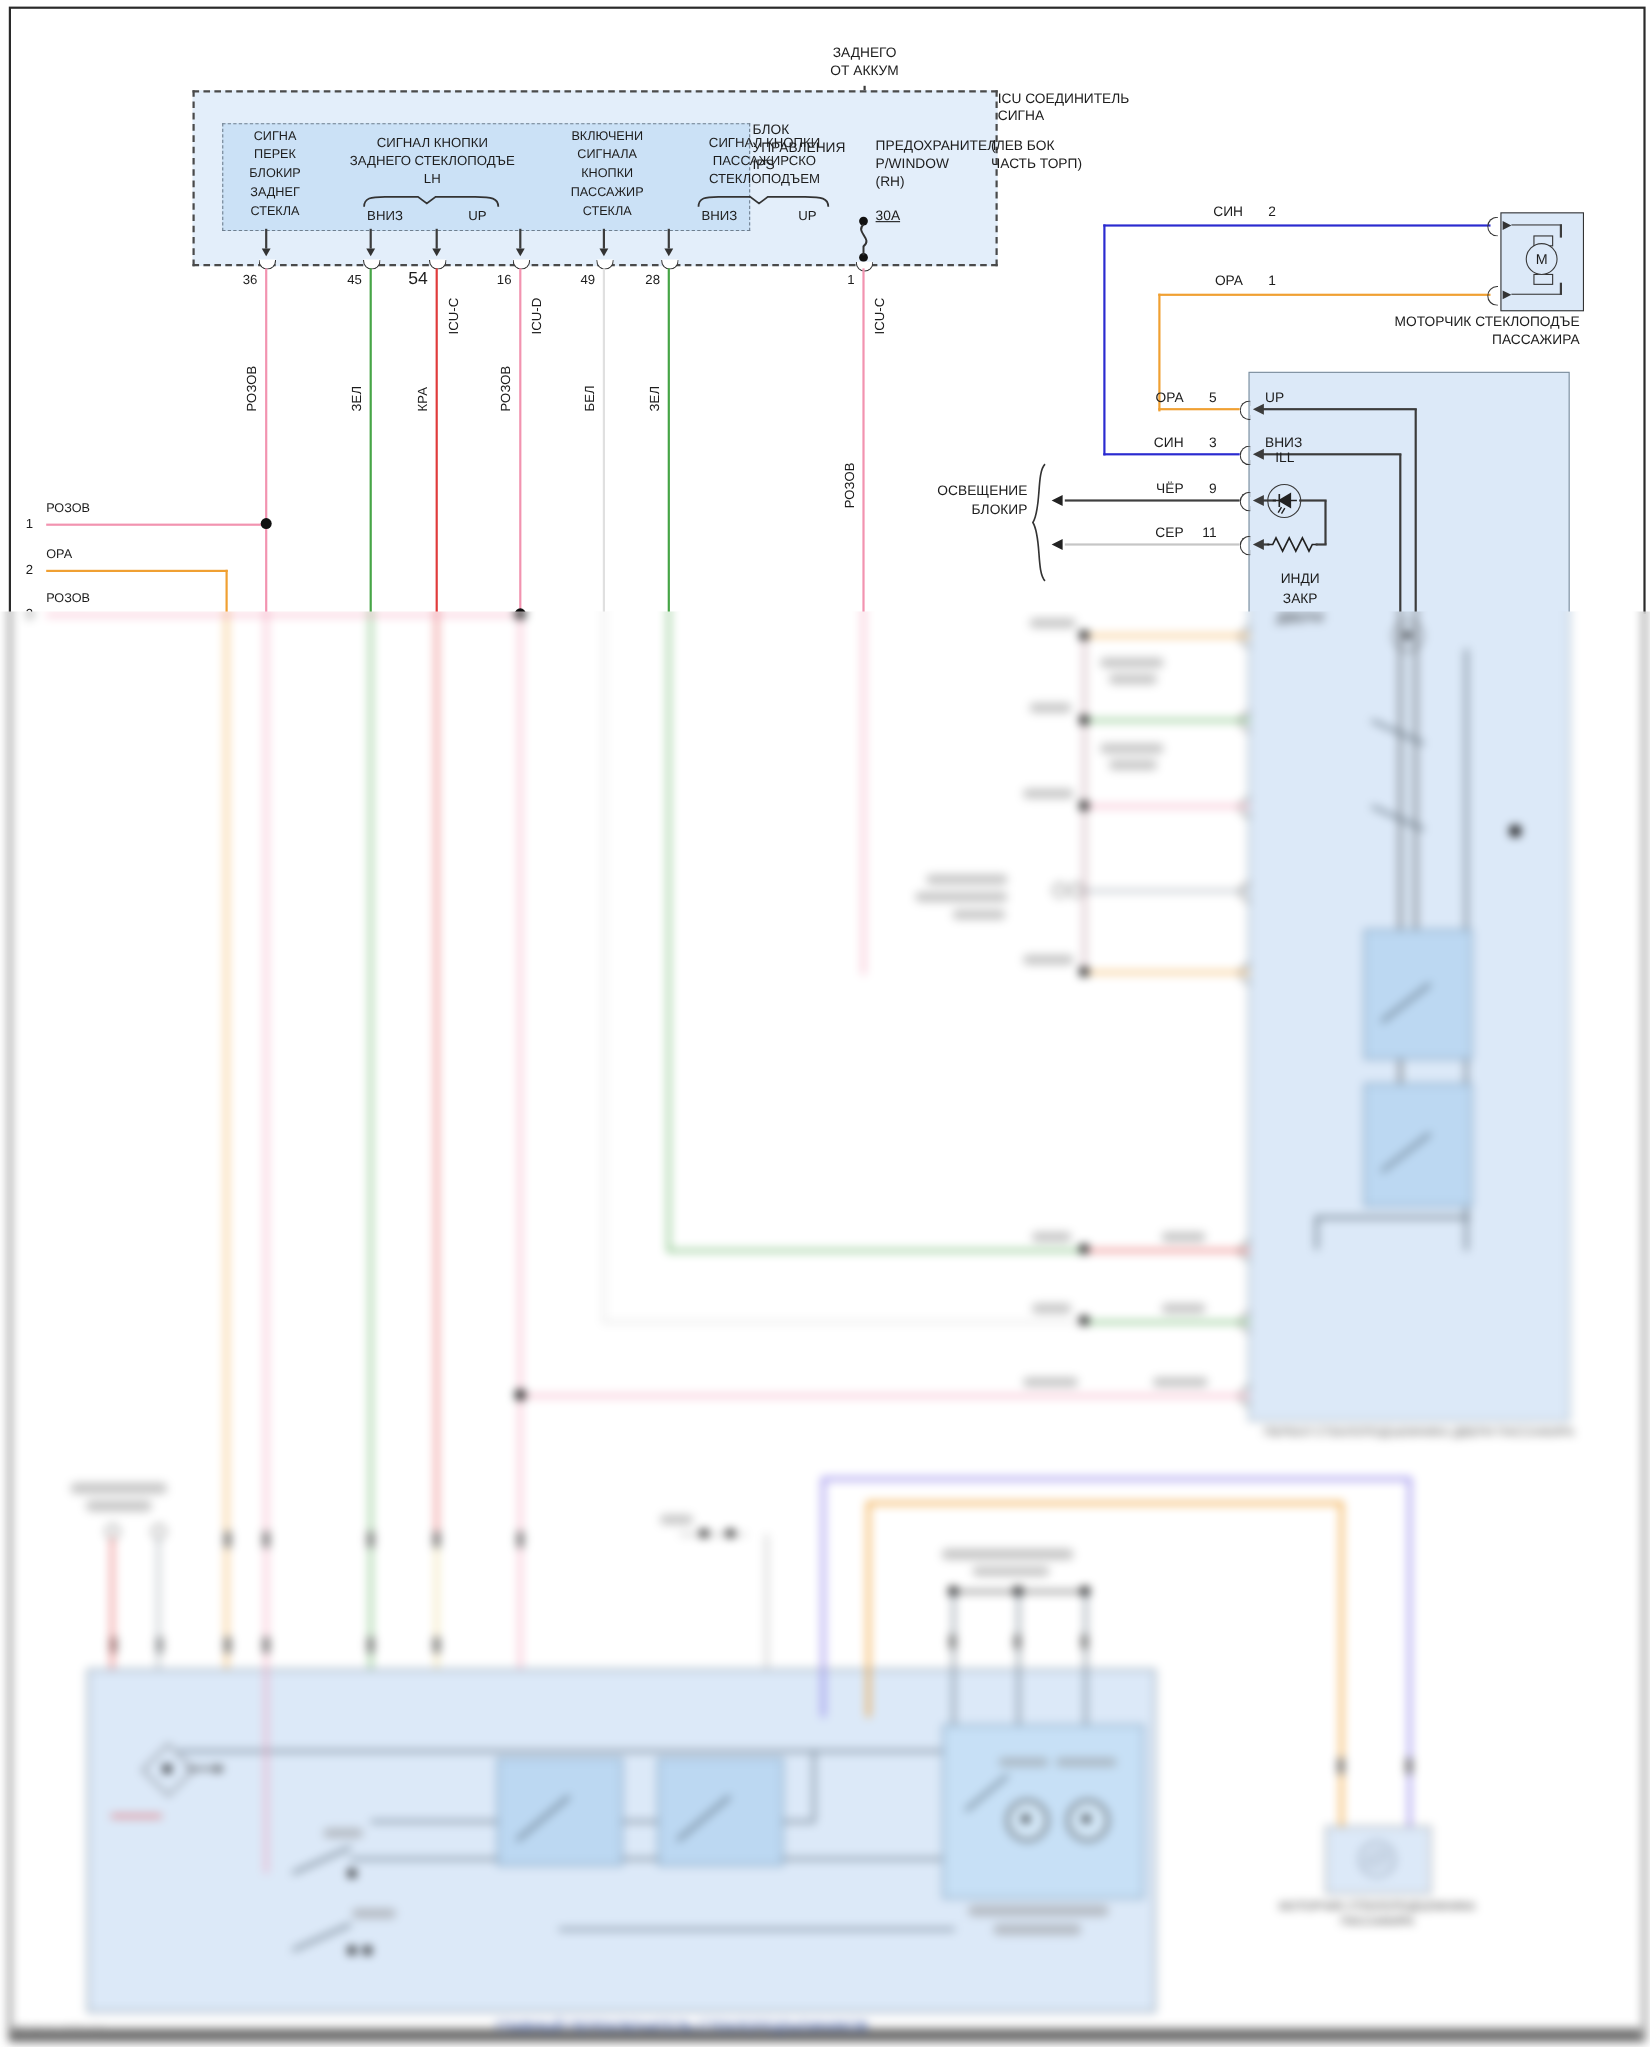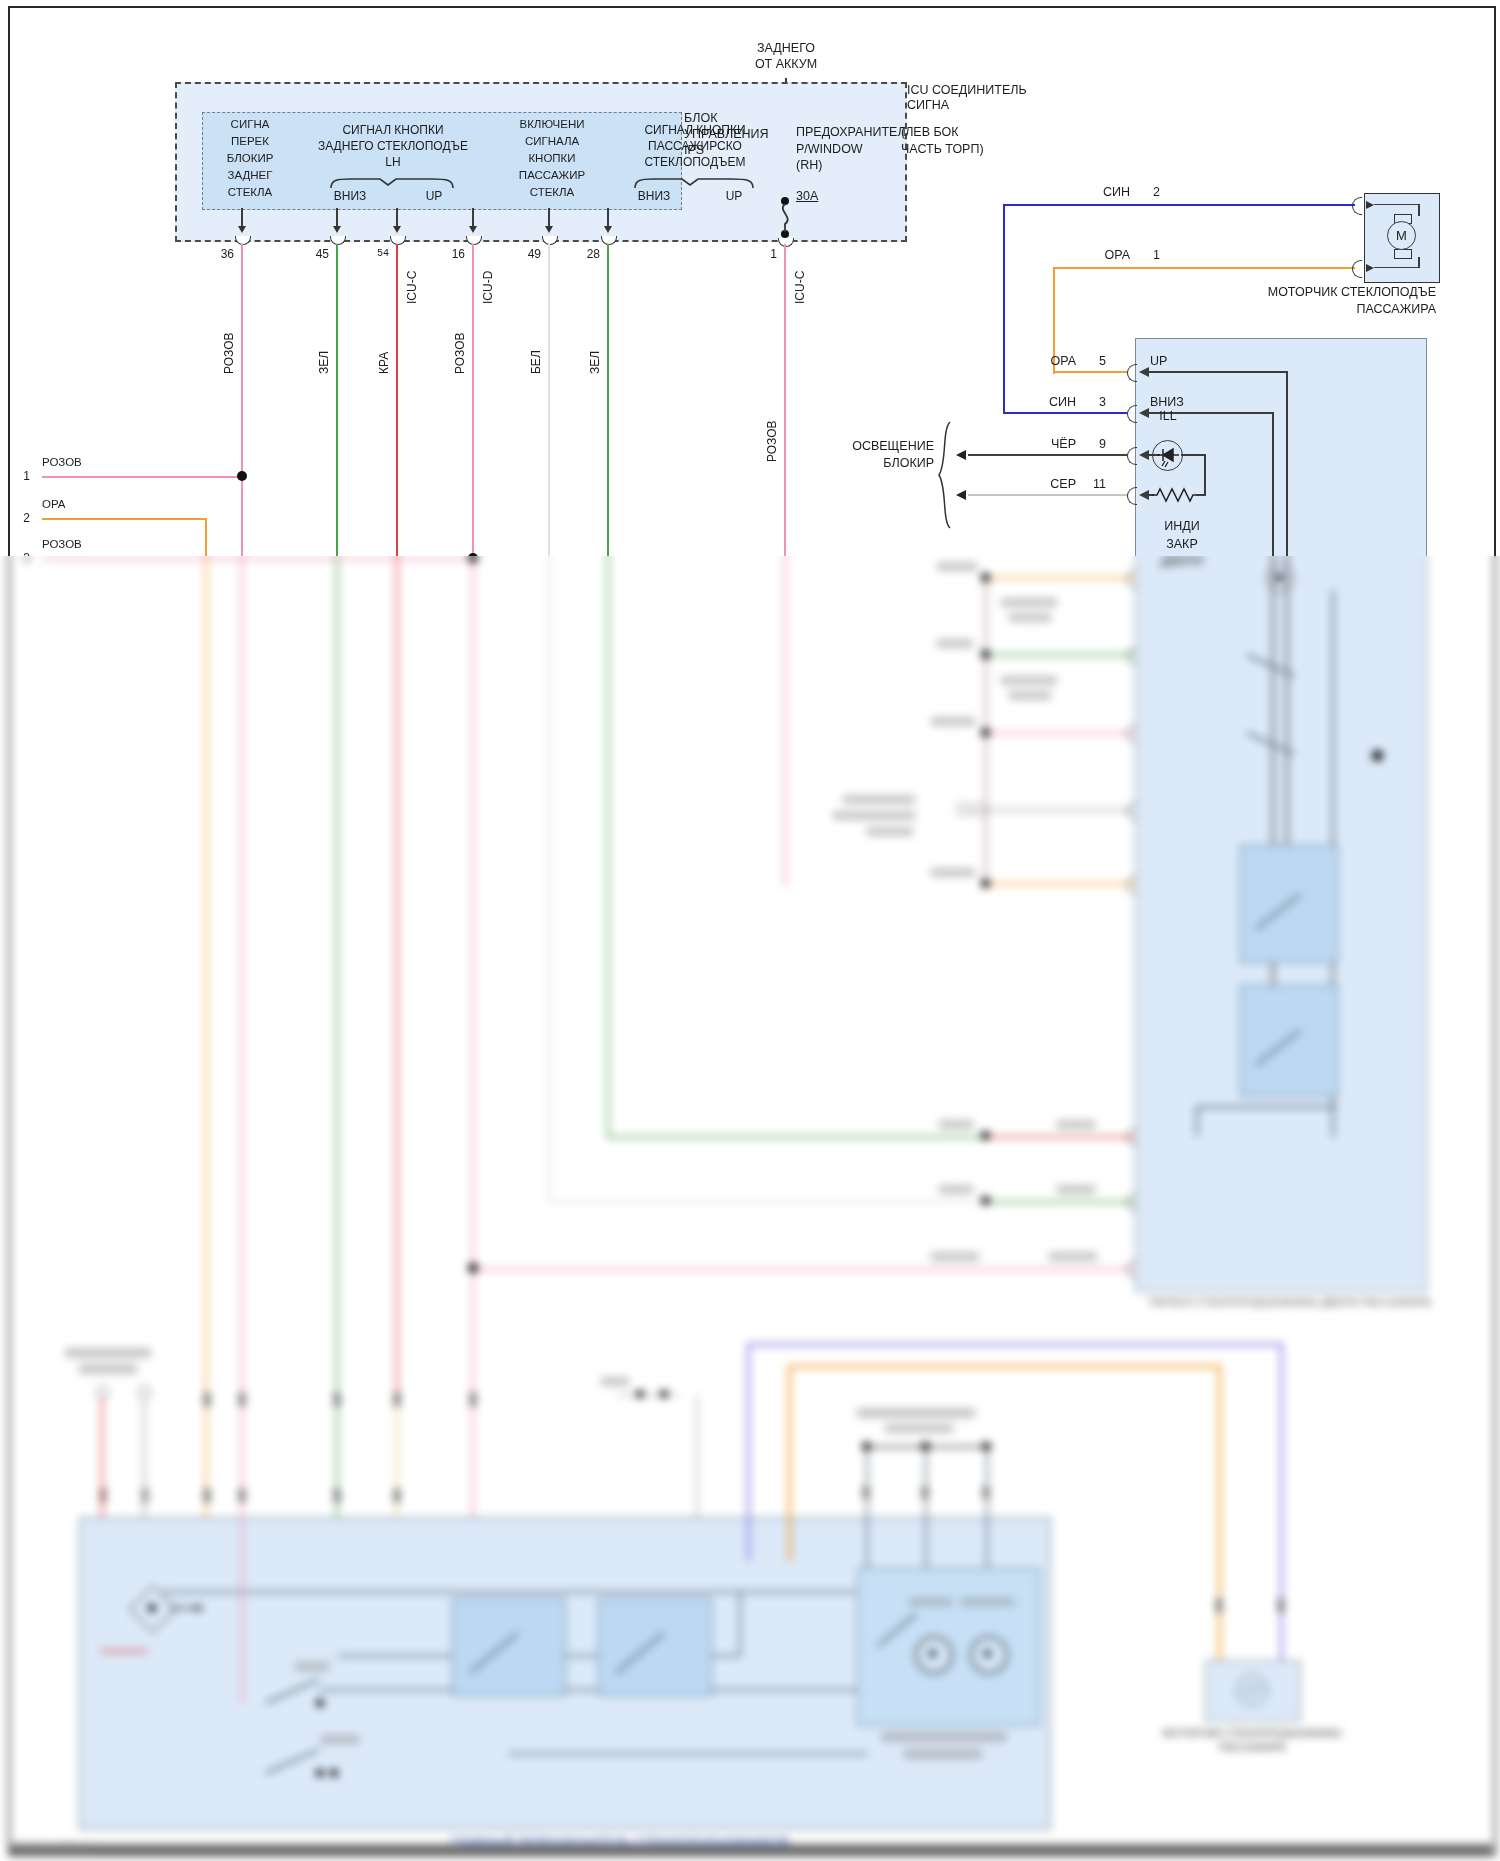--- a/index.html
+++ b/index.html
@@ -101,21 +101,21 @@
 
       <div class="ln" style="left:336px;top:208px;width:1.6px;height:18px;"></div>
       <div class="arr-d" style="left:332.5px;top:226px;"></div>
       <div class="cup" style="left:330px;top:236px;"></div>
       <div class="txt r" style="left:303px;top:246px;width:26px;font-size:12px;">45</div>
       <div class="vlabel" style="left:317px;top:298px;height:76px;">ЗЕЛ</div>
 
       <div class="ln" style="left:396px;top:208px;width:1.6px;height:18px;"></div>
       <div class="arr-d" style="left:392.5px;top:226px;"></div>
       <div class="cup" style="left:390px;top:236px;"></div>
-      <div class="txt r" style="left:363px;top:246px;width:26px;font-size:10px;font-family:Liberation Mono, monospace;">54</div>
+      <div class="txt r" style="left:363px;top:246px;width:26px;font-size:16px;">54</div>
       <div class="vlabel" style="left:405px;top:246px;height:58px;">ICU-C</div>
       <div class="vlabel" style="left:377px;top:298px;height:76px;">КРА</div>
 
       <div class="ln" style="left:472px;top:208px;width:1.6px;height:18px;"></div>
       <div class="arr-d" style="left:468.5px;top:226px;"></div>
       <div class="cup" style="left:466px;top:236px;"></div>
       <div class="txt r" style="left:439px;top:246px;width:26px;font-size:12px;">16</div>
       <div class="vlabel" style="left:481px;top:246px;height:58px;">ICU-D</div>
       <div class="vlabel" style="left:453px;top:298px;height:76px;">РОЗОВ</div>
 

